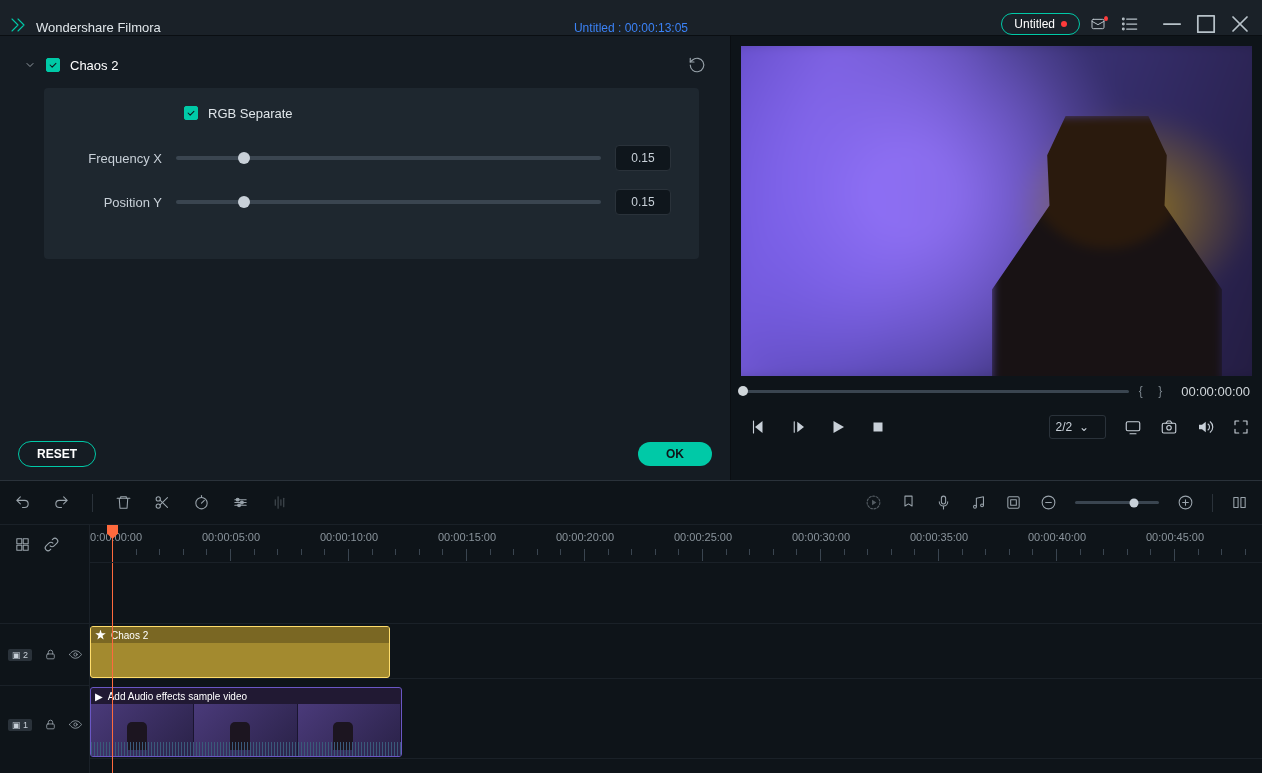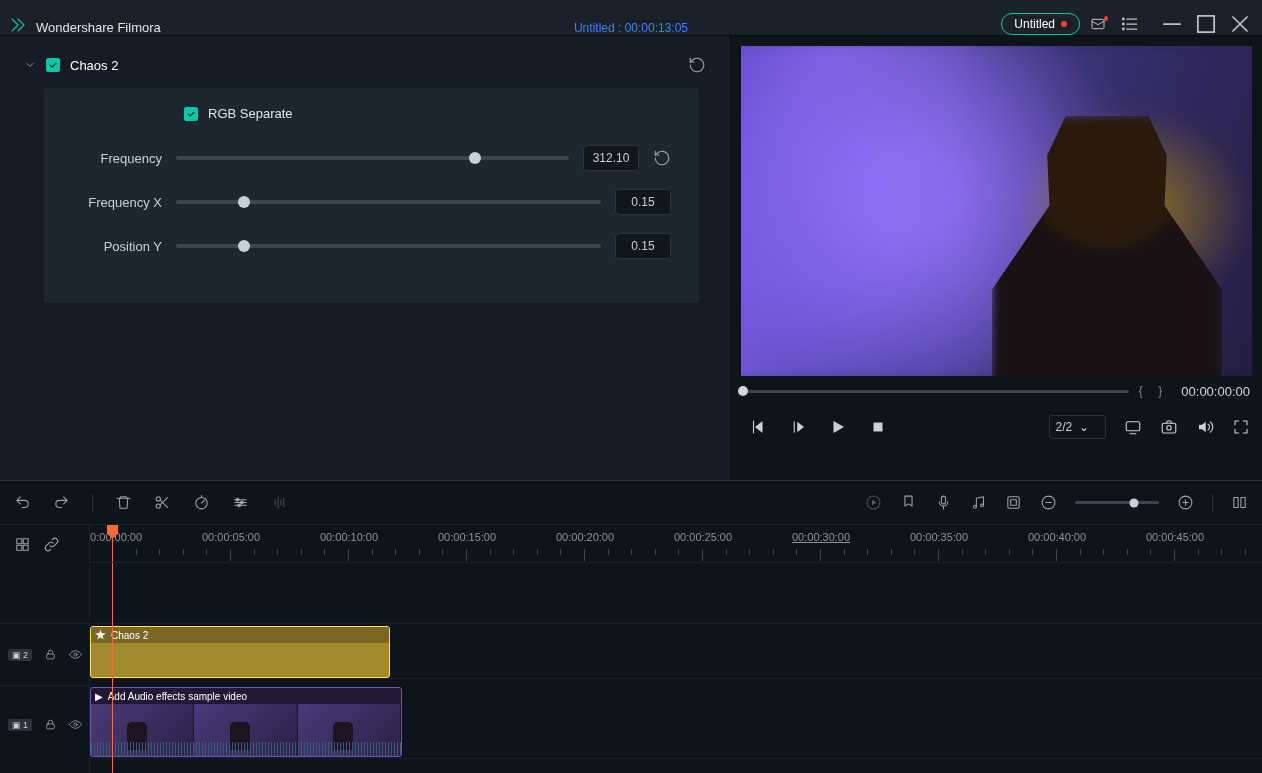--- a/index.html
+++ b/index.html
@@ -23,21 +23,21 @@
 .tab{padding:4px 2px 8px;font-size:13px;color:#00c9a7;border-bottom:2px solid #00c9a7;cursor:pointer}
 .effect-panel{flex:1;padding:10px 20px;overflow:auto}
 .section-header{display:flex;align-items:center;padding:10px 4px;justify-content:space-between}
 .section-left{display:flex;align-items:center;gap:10px}
 .chev{width:12px;height:12px;cursor:pointer;color:#b8c2c9}
 .chk{width:14px;height:14px;border:1.5px solid #00c9a7;border-radius:2px;background:#00c9a7;display:flex;align-items:center;justify-content:center;cursor:pointer}
 .chk svg{width:10px;height:10px;stroke:#0e1419;stroke-width:2.5}
 .section-title{font-size:13px;color:#fff}
 .reset-icon{width:18px;height:18px;cursor:pointer;color:#9aa4ac}
 .controls-box{background:#1e272f;border-radius:4px;padding:18px 28px 26px;margin-top:4px;margin-left:24px;width:655px}
-.rgb-row{display:flex;align-items:center;gap:10px;margin-left:112px;margin-bottom:24px}
+.rgb-row{display:flex;align-items:flex-start;gap:10px;margin-left:112px;margin-bottom:24px}
 .rgb-label{font-size:13px;color:#e0e6ea}
 .slider-row{display:flex;align-items:center;gap:14px;margin-bottom:18px}
 .slider-label{width:90px;text-align:right;font-size:13px;color:#c8d0d8}
 .slider{flex:1;position:relative;height:4px;background:#3a4550;border-radius:2px;cursor:pointer}
 .slider-thumb{position:absolute;top:50%;width:12px;height:12px;background:#c8d0d8;border-radius:50%;transform:translate(-50%,-50%)}
 .slider-val{width:56px;height:26px;background:#0f161c;border:1px solid #2a323a;border-radius:4px;display:flex;align-items:center;justify-content:center;font-size:12px;color:#c8d0d8}
 .bottom-bar{height:52px;display:flex;align-items:center;padding:0 18px;justify-content:space-between}
 .reset-btn{background:transparent;border:1.5px solid #00c9a7;color:#fff;padding:5px 18px;border-radius:14px;font-size:12px;font-weight:600;cursor:pointer}
 .ok-btn{background:#00c9a7;border:none;color:#0e1419;padding:5px 28px;border-radius:14px;font-size:12px;font-weight:600;cursor:pointer}
 .right-panel{flex:1;background:#0e1419;display:flex;flex-direction:column;border-left:1px solid #0a0e12}
@@ -164,45 +164,38 @@
       <div class="controls-box">
         <div class="rgb-row">
           <div class="chk">
               <svg viewBox="0 0 24 24">
                 <polyline points="5 12 10 17 19 8"></polyline>
               </svg>
             </div>
           <div class="rgb-label">RGB Separate</div>
         </div>
         <div class="slider-row">
-          <div class="slider-label">Frequency</div>
-          <div class="slider">
-              <div class="slider-thumb" style="left:76%"></div>
-            </div>
-          <div class="slider-val">312.10</div>
-          <div class="reset-icon"><svg viewBox="0 0 24 24">
-                <path d="M3 12a9 9 0 1 0 3-6.7L3 8"></path>
-                <polyline points="3 3 3 8 8 8"></polyline>
-              </svg></div>
-        </div>
-        <div class="slider-row">
           <div class="slider-label">Frequency X</div>
           <div class="slider">
               <div class="slider-thumb" style="left:16%"></div>
             </div>
           <div class="slider-val">0.15</div>
         </div>
         <div class="slider-row">
           <div class="slider-label">Position Y</div>
           <div class="slider">
               <div class="slider-thumb" style="left:16%"></div>
             </div>
           <div class="slider-val">0.15</div>
         </div>
       </div>
+    </div>
+    <div class="bottom-bar">
+      <button class="reset-btn">RESET</button>
+      <button class="ok-btn">OK</button>
     </div>
   </div>
 
   <div class="right-panel">
     <div class="preview">
       <div class="blur-scene"></div>
       <div class="person-silhouette"></div>
     </div>
     <div class="preview-bar">
       <div class="progress">
@@ -403,21 +396,21 @@
           <div class="tick-line" style="left: 517.6px; height: 6px;"></div>
           <div class="tick-line" style="left: 541.2px; height: 6px;"></div>
           <div class="tick-line" style="left: 564.8px; height: 6px;"></div>
           <div class="tick-line" style="left: 588.4px; height: 6px;"></div>
           <div class="tick" style="left: 584px;">00:00:25:00</div>
           <div class="tick-line" style="left: 612px; height: 12px;"></div>
           <div class="tick-line" style="left: 635.6px; height: 6px;"></div>
           <div class="tick-line" style="left: 659.2px; height: 6px;"></div>
           <div class="tick-line" style="left: 682.8px; height: 6px;"></div>
           <div class="tick-line" style="left: 706.4px; height: 6px;"></div>
-          <div class="tick" style="left: 702px; text-decoration: underline;">00:00:30:00</div>
+          <div class="tick" style="left: 702px;">00:00:30:00</div>
           <div class="tick-line" style="left: 730px; height: 12px;"></div>
           <div class="tick-line" style="left: 753.6px; height: 6px;"></div>
           <div class="tick-line" style="left: 777.2px; height: 6px;"></div>
           <div class="tick-line" style="left: 800.8px; height: 6px;"></div>
           <div class="tick-line" style="left: 824.4px; height: 6px;"></div>
           <div class="tick" style="left: 820px;">00:00:35:00</div>
           <div class="tick-line" style="left: 848px; height: 12px;"></div>
           <div class="tick-line" style="left: 871.6px; height: 6px;"></div>
           <div class="tick-line" style="left: 895.2px; height: 6px;"></div>
           <div class="tick-line" style="left: 918.8px; height: 6px;"></div>

